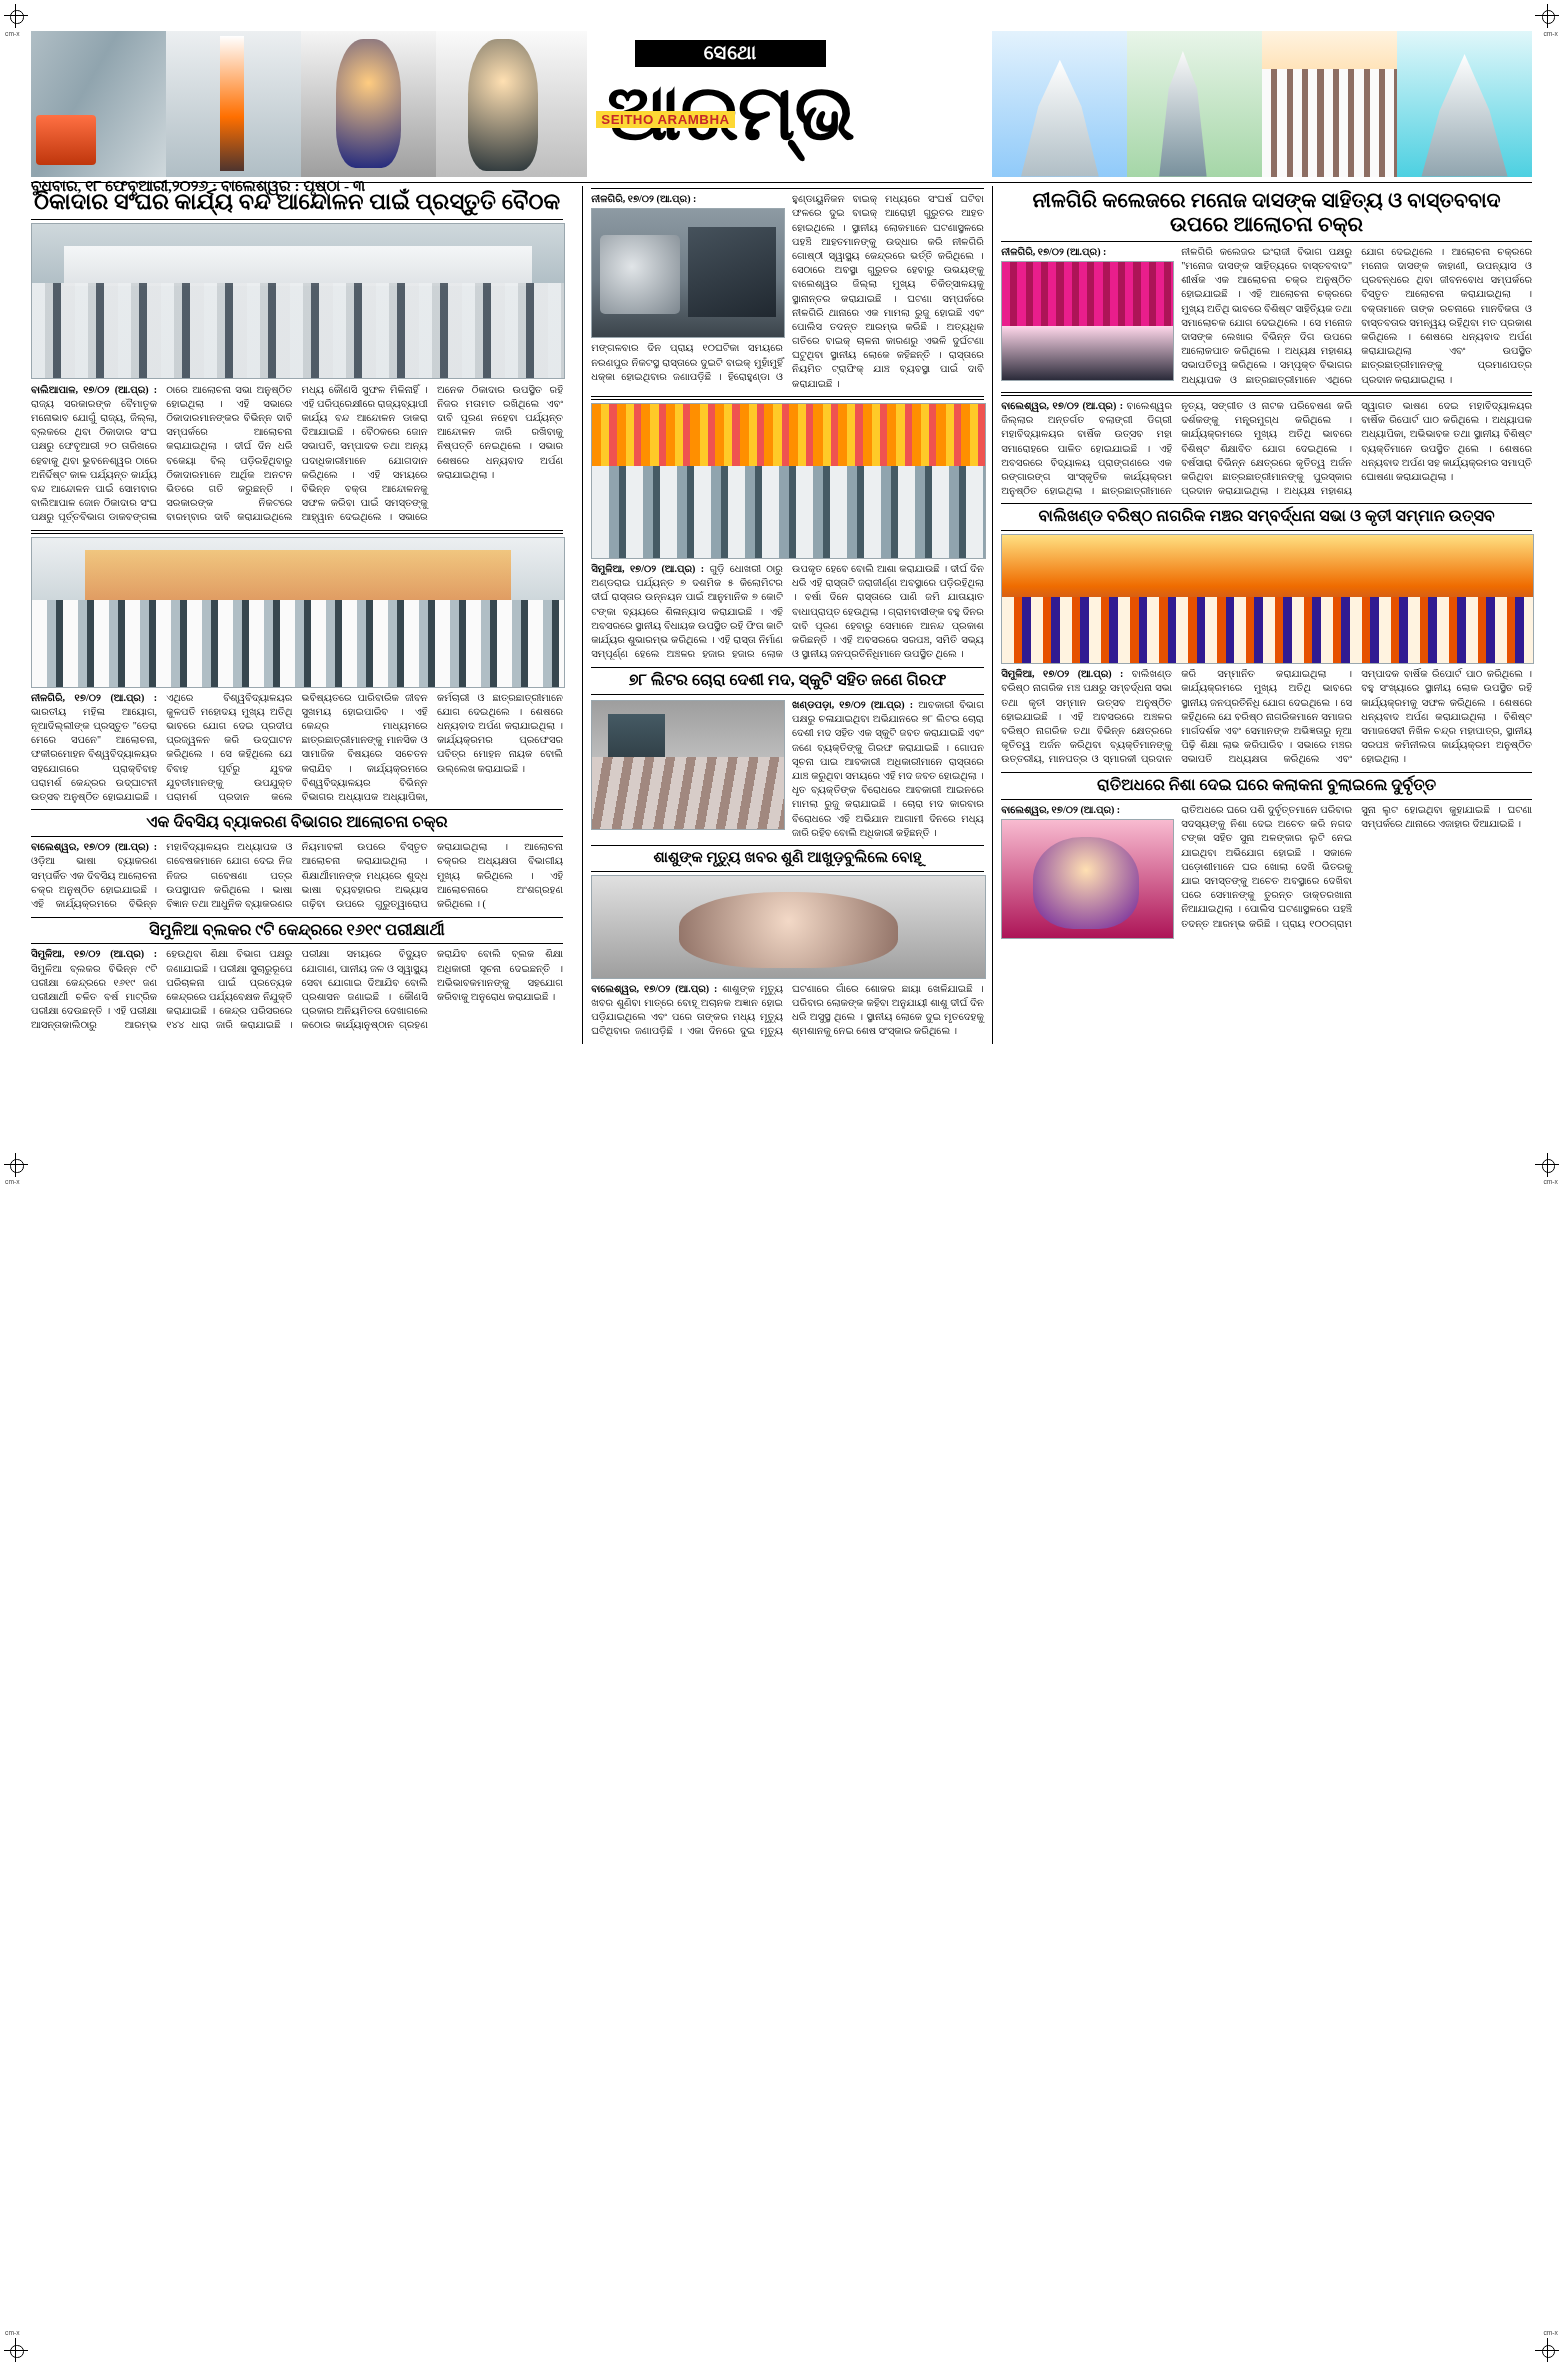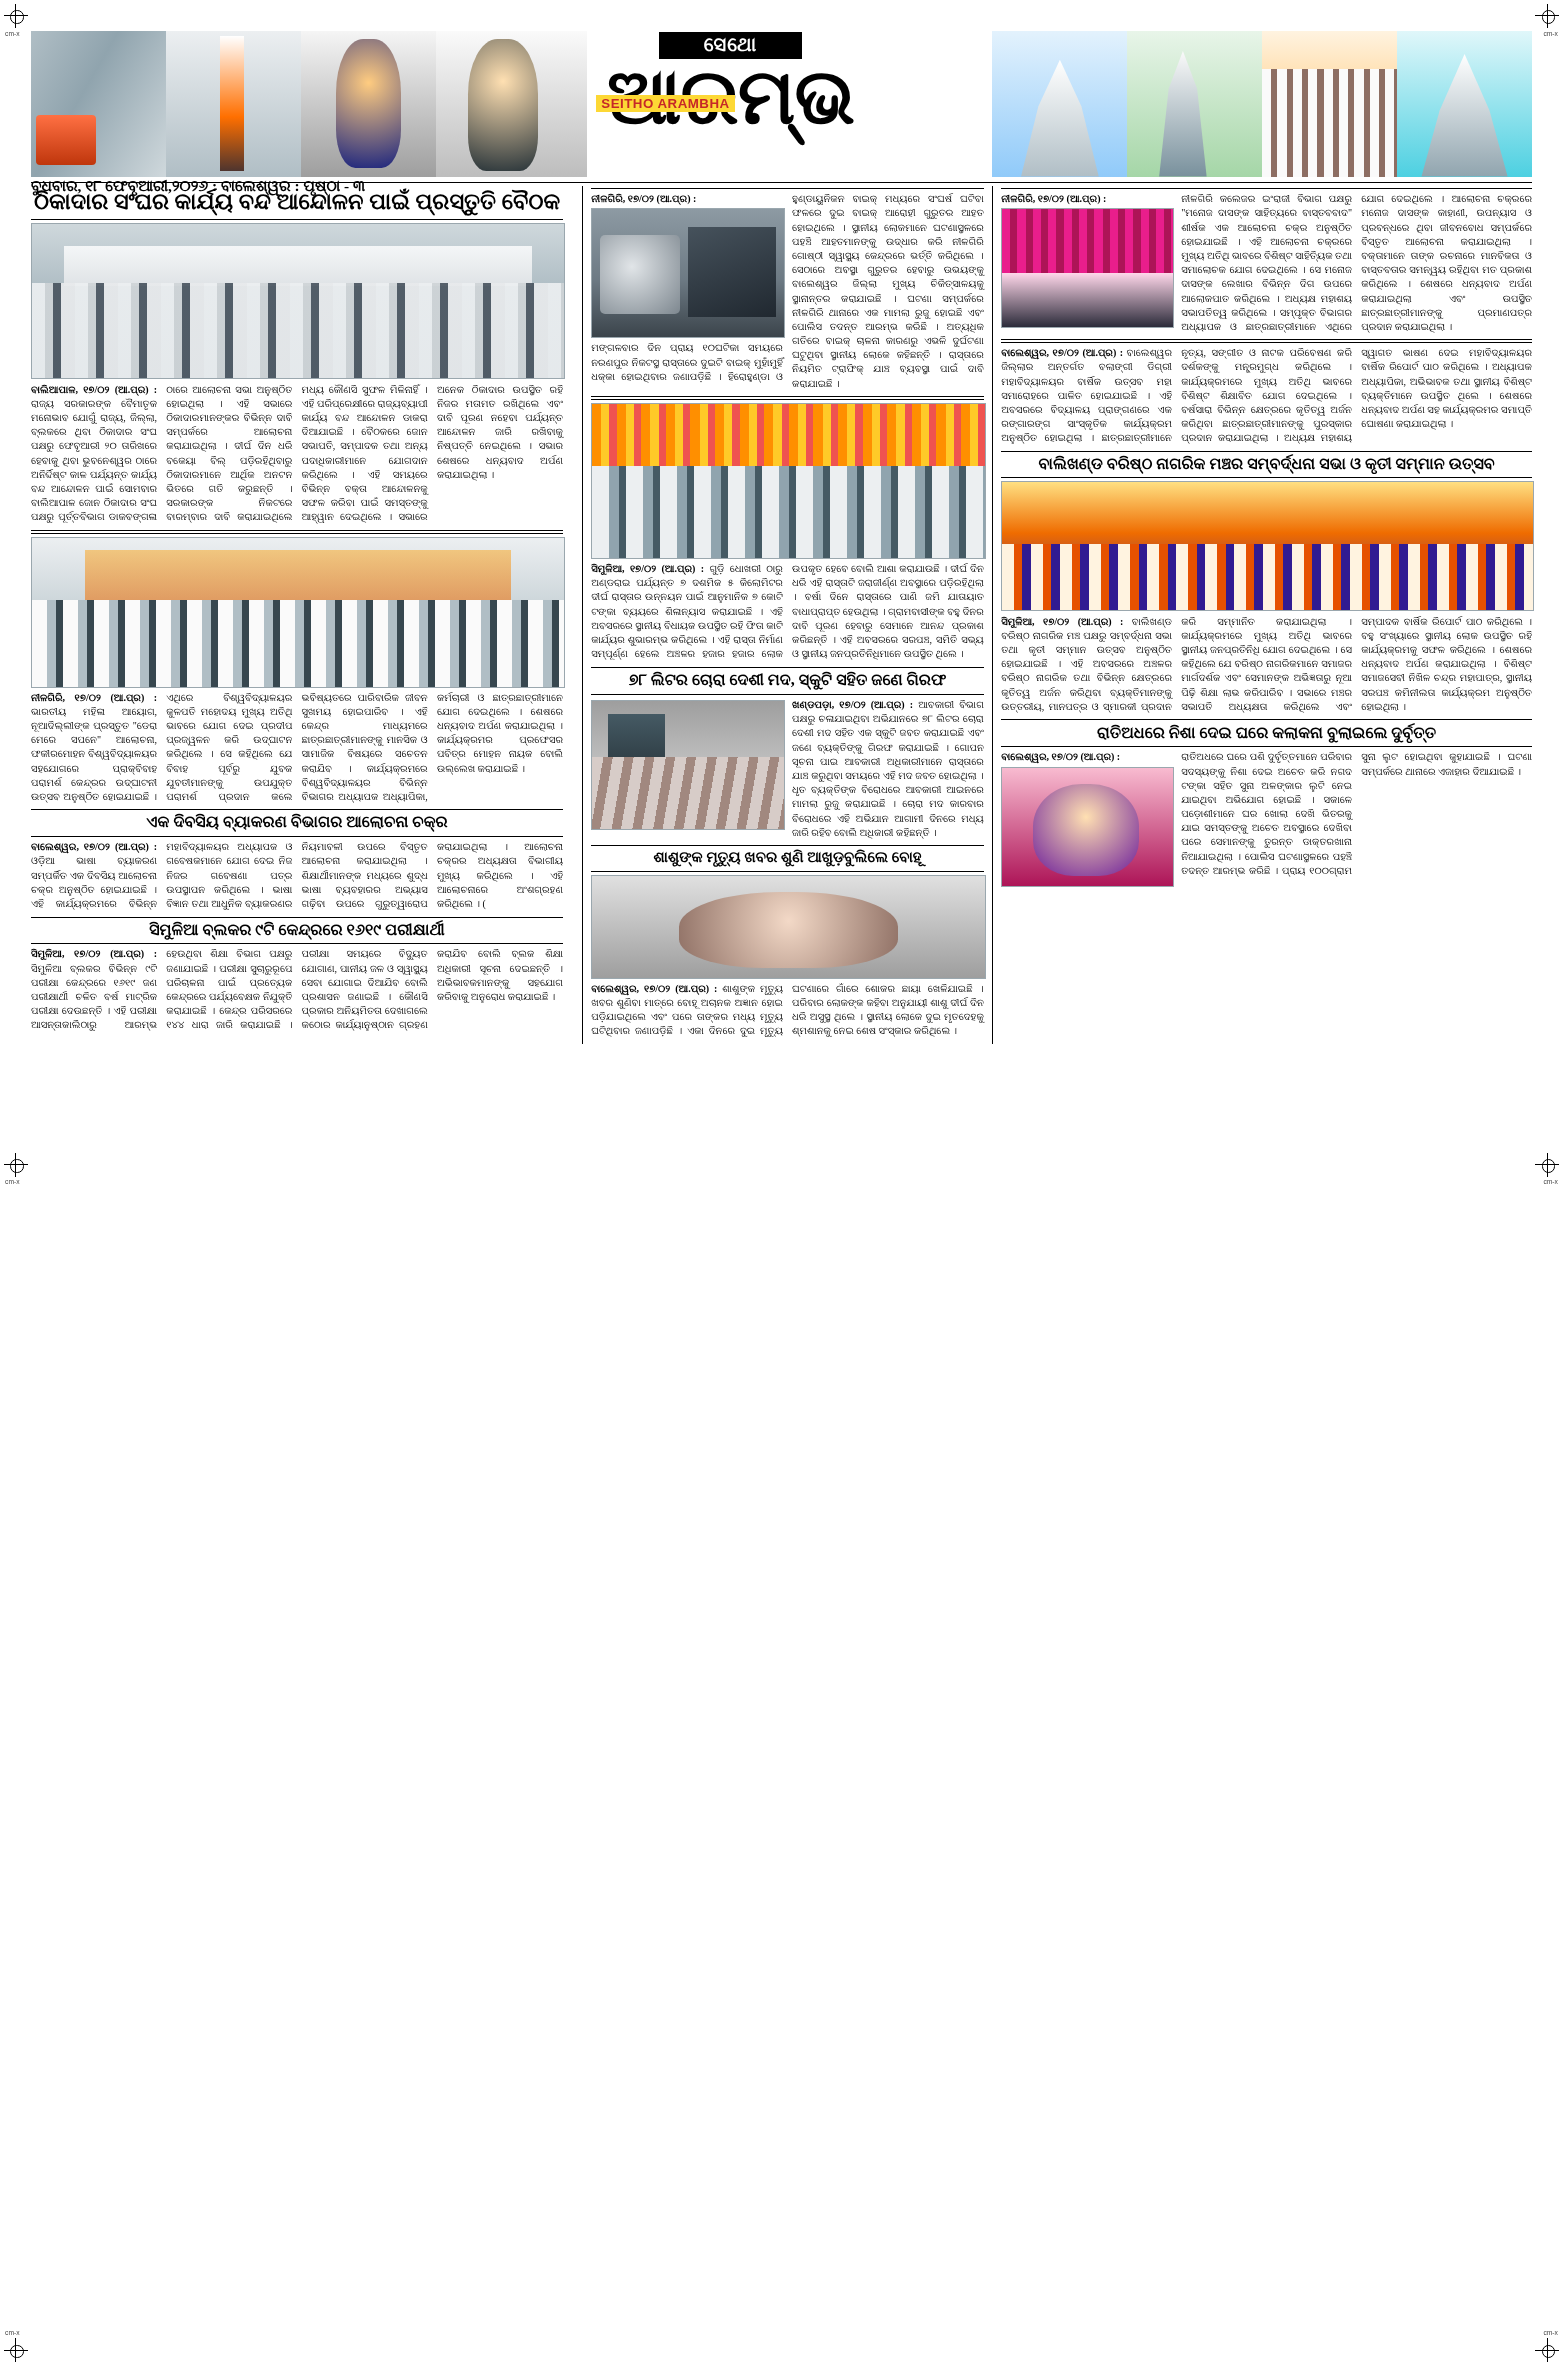--- a/index.html
+++ b/index.html
@@ -14,21 +14,21 @@
   .regcirc{position:absolute;left:50%;top:50%;width:11.3px;height:11.3px;margin:-5.6px 0 0 -5.6px;border:1px solid #000;border-radius:50%;}
   .cmlabel{position:absolute;font-size:6.7px;color:#444;font-family:"Liberation Sans",sans-serif;}
 
   .sheet{position:absolute;left:31px;top:28px;width:1501px;height:2305px;}
 
   
   .masthead{position:relative;height:154px;}
   .mast-strip{position:absolute;left:0;top:2.6px;height:146px;width:100%;display:flex;}
   .mast-img{flex:1 1 auto;height:100%;position:relative;overflow:hidden;}
   .logo-wrap{position:absolute;left:556px;top:0px;width:287px;height:149px;background:#fff;text-align:center;}
-  .logo-seitho{display:block;background:#000;color:#fff;font-family:"Liberation Serif",serif;font-size:19.5px;font-weight:bold;letter-spacing:1px;padding:2px 0 3.1px;width:143px;margin:4px auto;}
+  .logo-seitho{display:block;background:#000;color:#fff;font-family:"Liberation Serif",serif;font-size:19.5px;font-weight:bold;letter-spacing:1px;padding:2px 0 3.1px;width:191px;margin:12px auto;}
   .logo-main{font-family:"Liberation Serif",serif;font-size:77px;font-weight:bold;line-height:0.95;letter-spacing:-1px;color:#000;margin-top:-2px;}
   .logo-rom{display:inline-block;background:#fdd835;color:#c62828;font-family:"Liberation Sans",sans-serif;font-weight:bold;font-size:13.3px;letter-spacing:0.5px;padding:1px 5.1px;position:absolute;left:9.2px;bottom:22.5px;}
 
   .dateline-bar{position:absolute;left:0;right:0;top:149px;height:22.5px;}
   .dateline-bar span{font-family:"Liberation Serif",serif;font-size:15.4px;font-weight:bold;color:#000;}
 
   hr.rule{border:0;border-top:1.5px solid #000;margin:0;}
   hr.thin{border:0;border-top:0.5px solid #000;margin:0;}
 
   
@@ -254,20 +254,21 @@
             <p><span class="dl">ବାଲେଶ୍ୱର, ୧୭/୦୨ (ଆ.ପ୍ର) :</span>
             <span>ଶାଶୁଙ୍କ ମୃତ୍ୟୁ ଖବର ଶୁଣିବା ମାତ୍ରେ ବୋହୂ ଅଚାନକ ଅଜ୍ଞାନ ହୋଇ ପଡ଼ିଯାଇଥିଲେ ଏବଂ ପରେ ତାଙ୍କର ମଧ୍ୟ ମୃତ୍ୟୁ ଘଟିଥିବାର ଜଣାପଡ଼ିଛି । ଏକା ଦିନରେ ଦୁଇ ମୃତ୍ୟୁ ଘଟଣାରେ ଗାଁରେ ଶୋକର ଛାୟା ଖେଳିଯାଇଛି । ପରିବାର ଲୋକଙ୍କ କହିବା ଅନୁଯାୟୀ ଶାଶୁ ଦୀର୍ଘ ଦିନ ଧରି ଅସୁସ୍ଥ ଥିଲେ । ସ୍ଥାନୀୟ ଲୋକେ ଦୁଇ ମୃତଦେହକୁ ଶ୍ମଶାନକୁ ନେଇ ଶେଷ ସଂସ୍କାର କରିଥିଲେ ।</span></p>
           </div>
         </div>
 
       </div>
 
       <div class="col c3">
 
         <div class="article">
+          <div class="hl h-lg">ନୀଳଗିରି କଲେଜରେ ମନୋଜ ଦାସଙ୍କ ସାହିତ୍ୟ ଓ ବାସ୍ତବବାଦ ଉପରେ ଆଲୋଚନା ଚକ୍ର</div>
           <div class="hsep"></div>
           <div class="body c3col">
             <p><span class="dl">ନୀଳଗିରି, ୧୭/୦୨ (ଆ.ପ୍ର) :</span></p>
             <div class="photo f-stage" style="height:118px;"></div>
             <p><span>ନୀଳଗିରି କଲେଜର ଇଂରାଜୀ ବିଭାଗ ପକ୍ଷରୁ "ମନୋଜ ଦାସଙ୍କ ସାହିତ୍ୟରେ ବାସ୍ତବବାଦ" ଶୀର୍ଷକ ଏକ ଆଲୋଚନା ଚକ୍ର ଅନୁଷ୍ଠିତ ହୋଇଯାଇଛି । ଏହି ଆଲୋଚନା ଚକ୍ରରେ ମୁଖ୍ୟ ଅତିଥି ଭାବରେ ବିଶିଷ୍ଟ ସାହିତ୍ୟିକ ତଥା ସମାଲୋଚକ ଯୋଗ ଦେଇଥିଲେ । ସେ ମନୋଜ ଦାସଙ୍କ ଲେଖାର ବିଭିନ୍ନ ଦିଗ ଉପରେ ଆଲୋକପାତ କରିଥିଲେ । ଅଧ୍ୟକ୍ଷ ମହାଶୟ ସଭାପତିତ୍ୱ କରିଥିଲେ । ସମ୍ପୃକ୍ତ ବିଭାଗର ଅଧ୍ୟାପକ ଓ ଛାତ୍ରଛାତ୍ରୀମାନେ ଏଥିରେ ଯୋଗ ଦେଇଥିଲେ । ଆଲୋଚନା ଚକ୍ରରେ ମନୋଜ ଦାସଙ୍କ କାହାଣୀ, ଉପନ୍ୟାସ ଓ ପ୍ରବନ୍ଧରେ ଥିବା ଜୀବନବୋଧ ସମ୍ପର୍କରେ ବିସ୍ତୃତ ଆଲୋଚନା କରାଯାଇଥିଲା । ବକ୍ତାମାନେ ତାଙ୍କ ରଚନାରେ ମାନବିକତା ଓ ବାସ୍ତବତାର ସମନ୍ୱୟ ରହିଥିବା ମତ ପ୍ରକାଶ କରିଥିଲେ । ଶେଷରେ ଧନ୍ୟବାଦ ଅର୍ପଣ କରାଯାଇଥିଲା ଏବଂ ଉପସ୍ଥିତ ଛାତ୍ରଛାତ୍ରୀମାନଙ୍କୁ ପ୍ରମାଣପତ୍ର ପ୍ରଦାନ କରାଯାଇଥିଲା ।</span></p>
           </div>
         </div>
 
         <hr class="thin">
 

